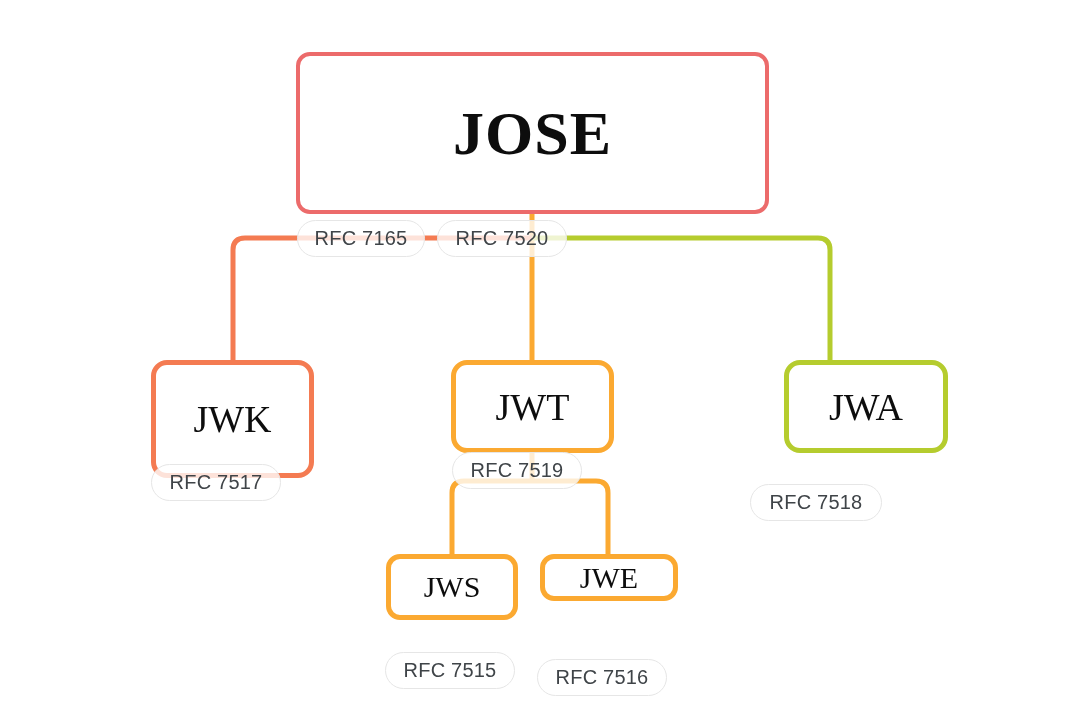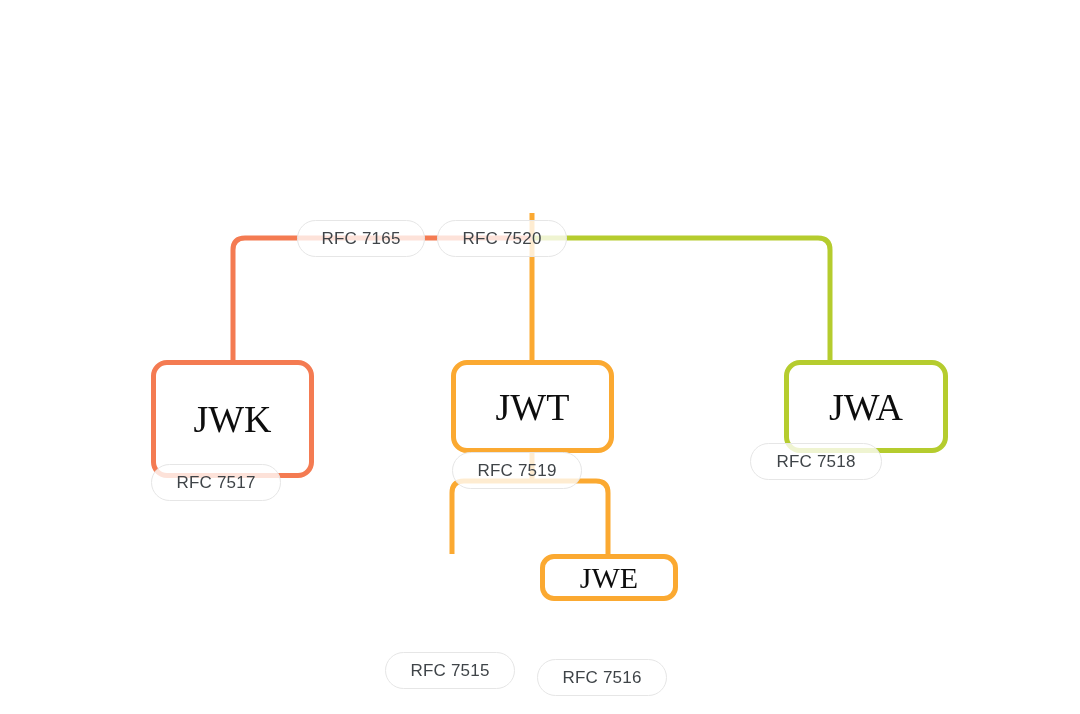--- a/index.html
+++ b/index.html
@@ -58,21 +58,21 @@
   .pill {
     position: absolute;
     box-sizing: border-box;
     background: rgba(255,255,255,0.78);
     border: 1.5px solid #e6e6e6;
     border-radius: 999px;
     display: flex;
     align-items: center;
     justify-content: center;
     font-family: "Liberation Sans", sans-serif;
-    font-size: 17px;
+    font-size: 20px;
     color: #3f4448;
     white-space: nowrap;
     letter-spacing: 0.2px;
   }
 </style>
 </head>
 <body>
 
 <div id="canvas">
 
@@ -84,33 +84,39 @@
 
     <path d="M 532 238 L 818 238 Q 830 238 830 250 L 830 360" fill="none" stroke="#b5cc2e" stroke-width="5" stroke-linecap="butt"></path>
 
     <path d="M 532 452 L 532 481" fill="none" stroke="#fba931" stroke-width="5" stroke-linecap="butt"></path>
 
     <path d="M 532 481 L 464 481 Q 452 481 452 493 L 452 554" fill="none" stroke="#fba931" stroke-width="5" stroke-linecap="butt"></path>
 
     <path d="M 532 481 L 596 481 Q 608 481 608 493 L 608 554" fill="none" stroke="#fba931" stroke-width="5" stroke-linecap="butt"></path>
   </svg>
 
+  <div class="node node-root" style="left:296px; top:52px; width:473px; height:162px; border-color:#ec6b6b;">
+    <span>JOSE</span>
+  </div>
 
   <div class="node node-mid" style="left:151px; top:360px; width:163px; height:118px; border-color:#f47b52;">
     <span>JWK</span>
   </div>
 
   <div class="node node-mid" style="left:451px; top:360px; width:163px; height:93px; border-color:#fba931;">
     <span>JWT</span>
   </div>
 
   <div class="node node-mid" style="left:748px; top:360px; width:164px; height:93px; border-color:#b5cc2e;margin-left:36px;">
     <span>JWA</span>
   </div>
 
+  <div class="node node-leaf" style="left:386px; top:554px; width:132px; height:66px; border-color:#fba931;">
+    <span>JWS</span>
+  </div>
 
   <div class="node node-leaf" style="left:540px; top:554px; width:138px; height:47px; border-color:#fba931;">
     <span>JWE</span>
   </div>
 
   <div class="pill" style="left:297px; top:220px; width:128px; height:37px;">
     <span>RFC 7165</span>
   </div>
 
   <div class="pill" style="left:437px; top:220px; width:130px; height:37px;">
@@ -118,21 +124,21 @@
   </div>
 
   <div class="pill" style="left:151px; top:464px; width:130px; height:37px;">
     <span>RFC 7517</span>
   </div>
 
   <div class="pill" style="left:452px; top:452px; width:130px; height:37px;">
     <span>RFC 7519</span>
   </div>
 
-  <div class="pill" style="left:750px; top:443px; width:132px; height:37px;">
+  <div class="pill" style="left:750px; top:484px; width:132px; height:37px;">
     <span>RFC 7518</span>
   </div>
 
   <div class="pill" style="left:385px; top:628px; width:130px; height:37px;margin-top:24px;">
     <span>RFC 7515</span>
   </div>
 
   <div class="pill" style="left:537px; top:659px; width:130px; height:37px;text-align:center;">
     <span>RFC 7516</span>
   </div>

